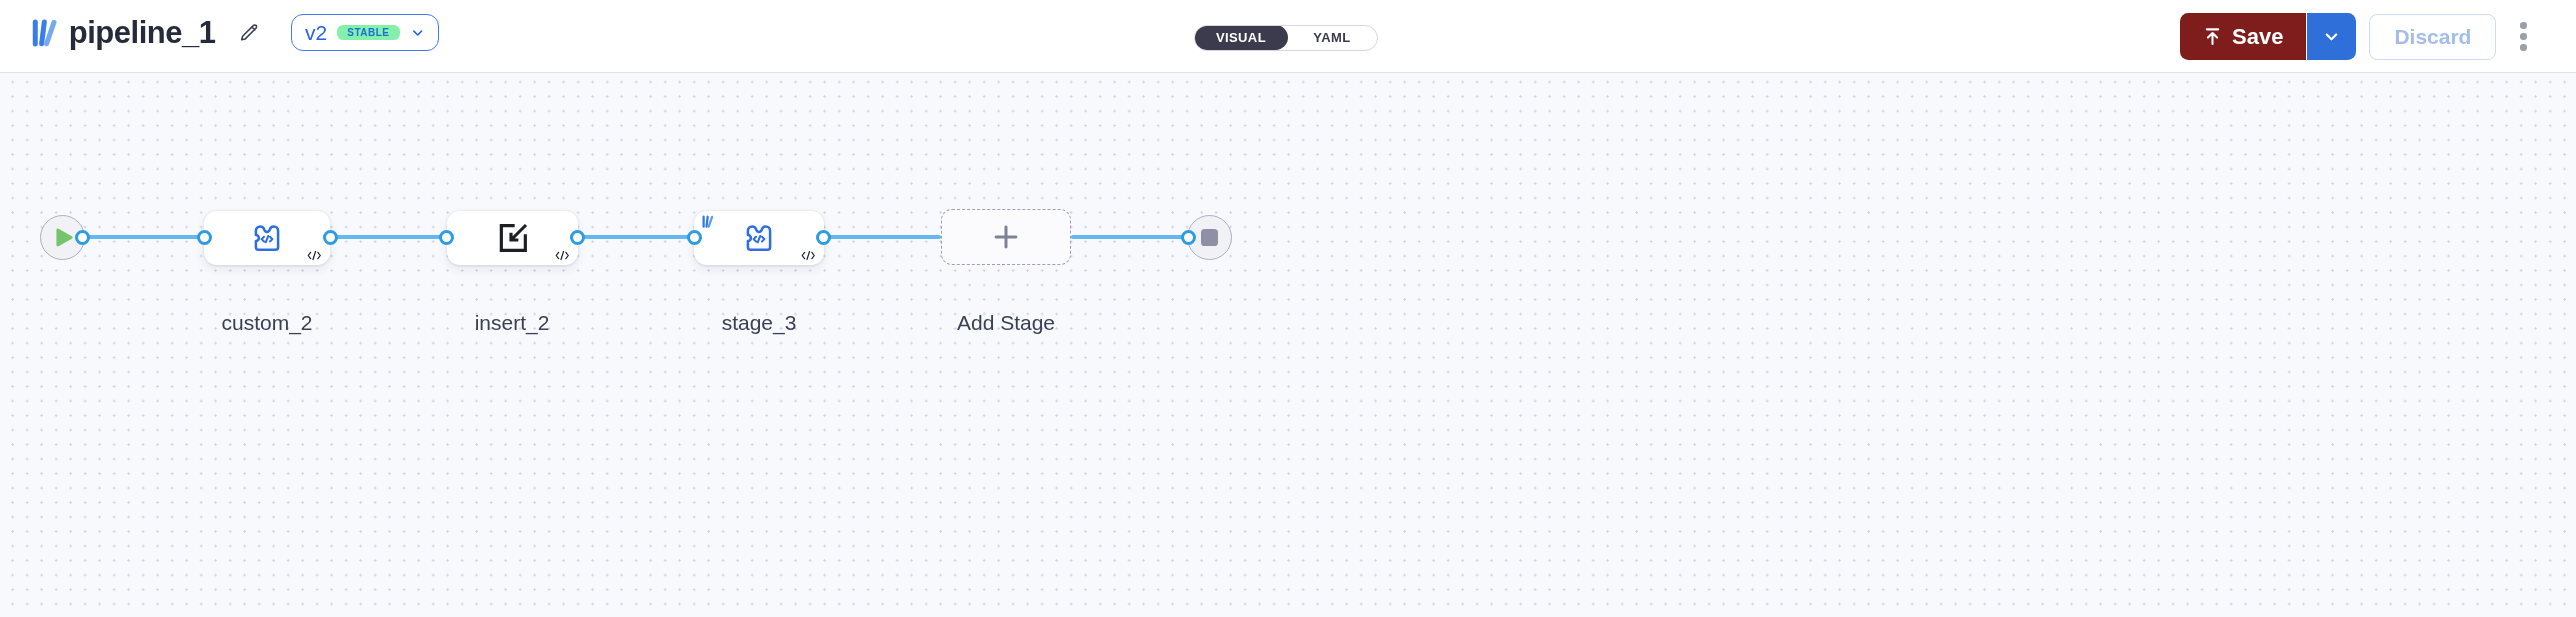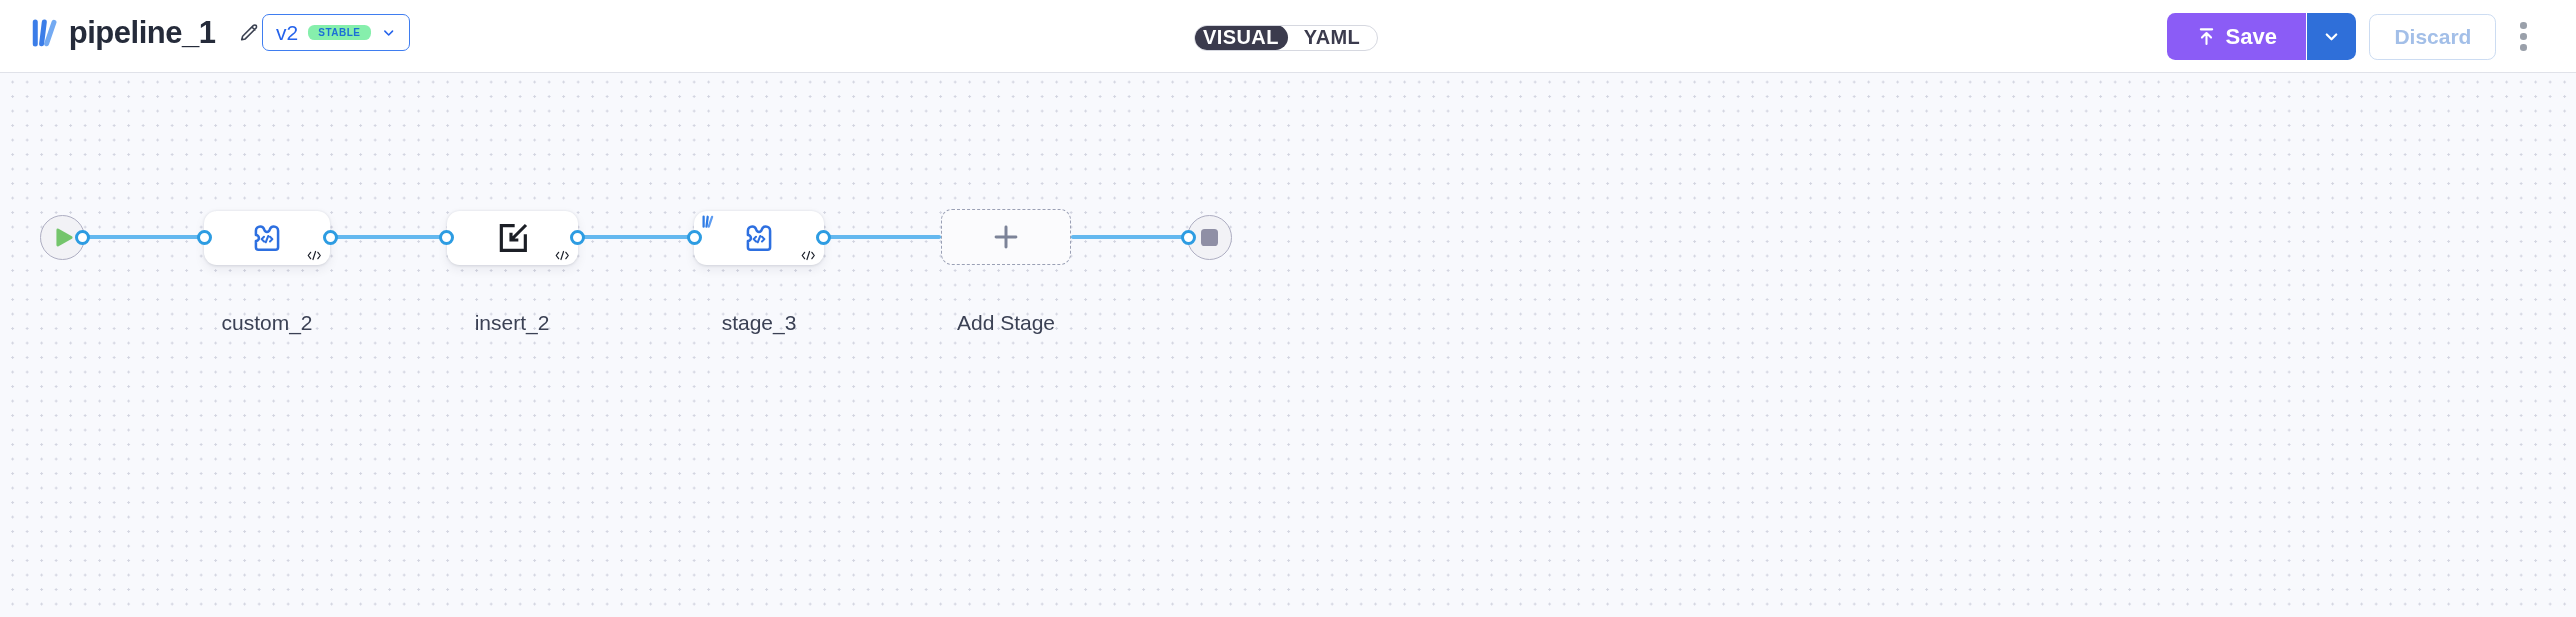--- a/index.html
+++ b/index.html
@@ -8,39 +8,39 @@
 
   
   .header { position:absolute; left:0; top:0; width:2576px; height:73px;
     background:#ffffff; border-bottom:0.9px solid #e0e2e9; z-index:10; }
   .hgroup-left { position:absolute; left:30px; top:0; height:65px;
     display:flex; align-items:center; }
   .logo { width:27px; height:34px; margin-right:11.8px; }
   .title { font-size:31px; font-weight:800; color:#252b3a; letter-spacing:-0.5px; }
   .edit-btn { margin-left:20px; width:27px; height:27px; display:flex;
     align-items:center; justify-content:center; cursor:pointer; background:none; border:none; }
-  .version-btn { height:37px; display:flex; align-items:center;
+  .version-btn { margin-left:29px; height:37px; display:flex; align-items:center;
     gap:10px; padding:0 12.7px; background:#fff; border:1.4px solid #3f7df0;
-    border-radius:7px; cursor:pointer; }
+    border-radius:12px; cursor:pointer; }
   .version-label { font-size:21px; color:#2563eb; font-weight:500; }
   .version-badge { background:#86efac; color:#1b6ed6; font-size:10px;
     font-weight:700; letter-spacing:0.5px; padding:2px 10px; border-radius:6.4px; }
 
   .view-toggle { position:absolute; left:1194px; top:24.5px; width:184px; height:26px;
     background:#fff; border:0.9px solid #d6d8e0; border-radius:907px;
     display:flex; overflow:hidden; }
   .seg { flex:1; display:flex; align-items:center; justify-content:center;
-    font-size:20px; font-weight:700; letter-spacing:0.4px; color:#3b3b4d;
+    font-size:13px; font-weight:700; letter-spacing:0.4px; color:#3b3b4d;
     cursor:pointer; border-radius:907px; }
   .seg.active { background:#3b3b4d; color:#fff; margin:-0.9px; flex:1.04; }
 
   .hgroup-right { position:absolute; right:39px; top:0; height:73px;
     display:flex; align-items:center; gap:13.6px; }
   .save-split { display:flex; height:47px; border-radius:8.2px; overflow:hidden; cursor:pointer; }
-  .save-main { width:140px; background:#8b5cf6; color:#fff; display:flex;
+  .save-main { width:127px; background:#7f1d1d; color:#fff; display:flex;
     align-items:center; justify-content:center; gap:9px; font-size:22px;
     font-weight:600; border-right:1.8px solid #ffffff; border:none; border-right:1.8px solid #fff; }
   .save-caret { width:49px; background:#2f6fd9; display:flex; align-items:center;
     justify-content:center; border:none; cursor:pointer; }
   .discard-btn { width:127px; height:46px; background:#fff; border:1.8px solid #ccdcf2;
     border-radius:8.2px; color:#a3bfe8; font-size:21px; font-weight:600; cursor:pointer; }
   .kebab { width:27px; height:47px; display:flex; flex-direction:column;
     align-items:center; justify-content:center; gap:4.5px; cursor:pointer;
     background:none; border:none; }
   .kebab i { width:6.4px; height:6.4px; border-radius:50%; background:#9aa0aa; display:block; }

